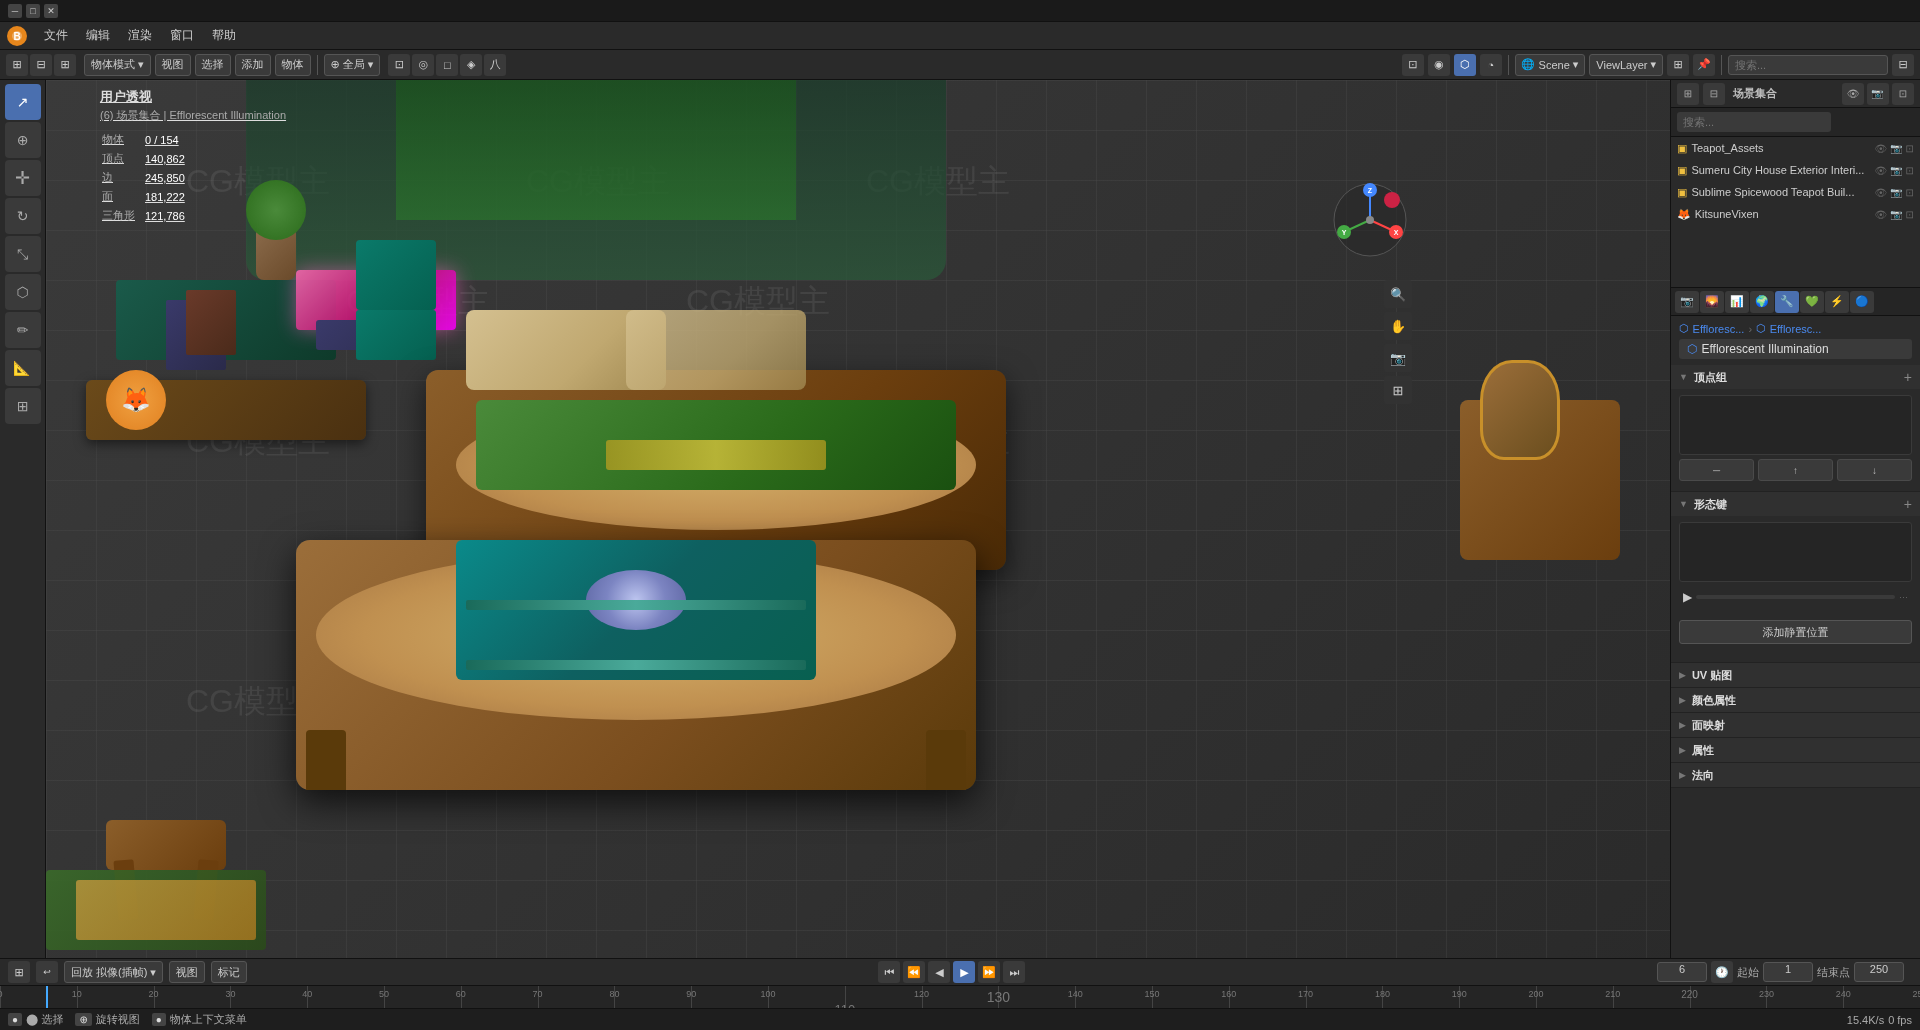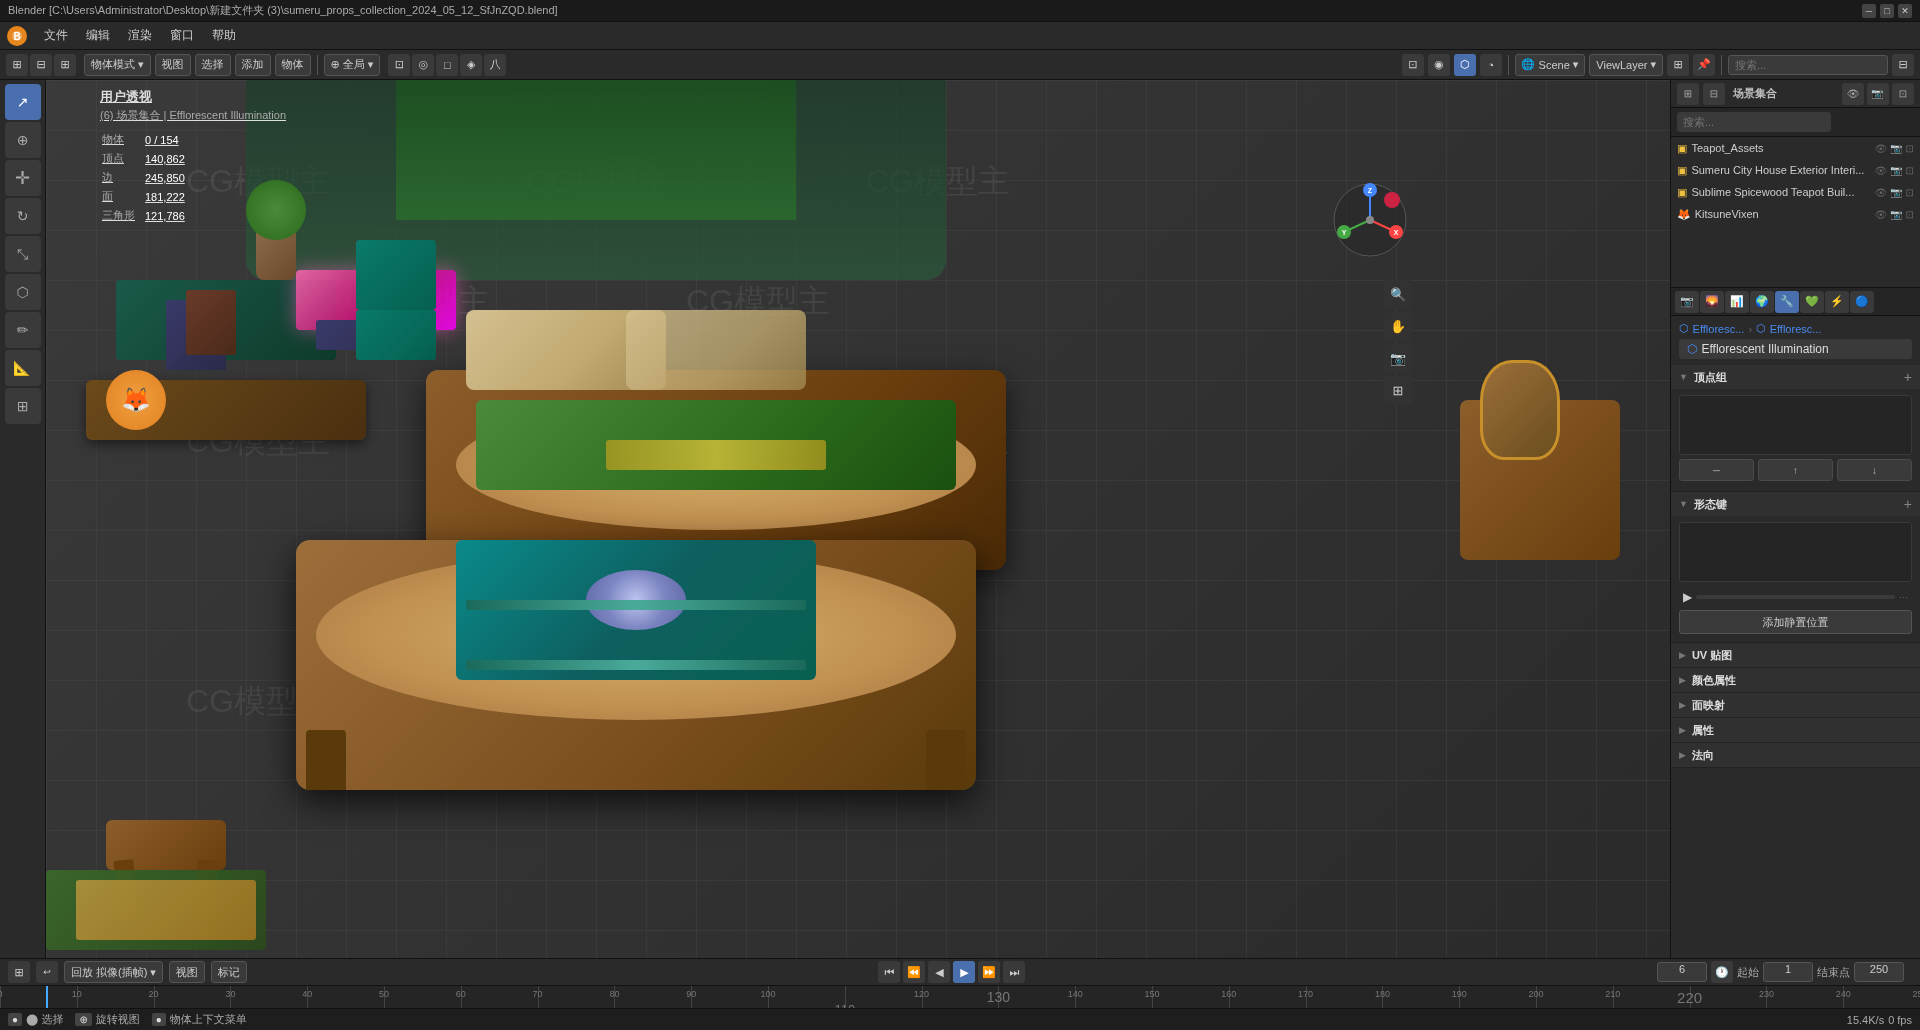--- a/index.html
+++ b/index.html
@@ -232,21 +232,21 @@
     .prop-action-btn {
       width: 100%;
       height: 24px;
       background: #3a3a3a;
       border: 1px solid #555;
       border-radius: 3px;
       color: #ccc;
       font-size: 11px;
       display: flex; align-items: center; justify-content: center;
       cursor: pointer;
-      margin: 2px 0;
+      margin: 12px 0;
     }
 
     
     #timeline {
       position: absolute;
       bottom: 0; left: 0; right: 0;
       height: 50px;
       background: #2a2a2a;
       border-top: 1px solid #111;
       z-index: 80;
@@ -449,21 +449,20 @@
       height: 22px;
       display: flex; align-items: center;
       padding: 0 4px;
       gap: 4px;
     }
   </style>
 </head>
 <body>
 
 <div id="titlebar">
-  <span class="title-text">Blender [C:\Users\Administrator\Desktop\新建文件夹 (3)\sumeru_props_collection_2024_05_12_SfJnZQD.blend]</span>
   <div class="win-controls">
     <div class="win-btn">─</div>
     <div class="win-btn">□</div>
     <div class="win-btn">✕</div>
   </div>
 </div>
 
 <div id="workspace-tabbar">
   <div class="ws-tab" style="background:#383838;color:#fff;border-color:#444;">Layout</div>
   <div class="ws-tab">Modeling</div>
@@ -969,21 +968,21 @@
         <div style="position: absolute; top: 3px; left: 68%; font-size: 9px; color: rgb(119, 119, 119); transform: translateX(-50%);">170</div>
         <div style="position: absolute; top: 0px; bottom: 0px; left: 72%; width: 1px; background: rgb(68, 68, 68);"></div>
         <div style="position: absolute; top: 3px; left: 72%; font-size: 9px; color: rgb(119, 119, 119); transform: translateX(-50%);">180</div>
         <div style="position: absolute; top: 0px; bottom: 0px; left: 76%; width: 1px; background: rgb(68, 68, 68);"></div>
         <div style="position: absolute; top: 3px; left: 76%; font-size: 9px; color: rgb(119, 119, 119); transform: translateX(-50%);">190</div>
         <div style="position: absolute; top: 0px; bottom: 0px; left: 80%; width: 1px; background: rgb(68, 68, 68);"></div>
         <div style="position: absolute; top: 3px; left: 80%; font-size: 9px; color: rgb(119, 119, 119); transform: translateX(-50%);">200</div>
         <div style="position: absolute; top: 0px; bottom: 0px; left: 84%; width: 1px; background: rgb(68, 68, 68);"></div>
         <div style="position: absolute; top: 3px; left: 84%; font-size: 9px; color: rgb(119, 119, 119); transform: translateX(-50%);">210</div>
         <div style="position: absolute; top: 0px; bottom: 0px; left: 88%; width: 1px; background: rgb(68, 68, 68);"></div>
-        <div style="position: absolute; top: 3px; left: 88%; font-size: 15px; color: rgb(119, 119, 119); transform: translateX(-50%);">220</div>
+        <div style="position: absolute; top: 3px; left: 88%; font-size: 10px; color: rgb(119, 119, 119); transform: translateX(-50%);">220</div>
         <div style="position: absolute; top: 0px; bottom: 0px; left: 92%; width: 1px; background: rgb(68, 68, 68);"></div>
         <div style="position: absolute; top: 3px; left: 92%; font-size: 9px; color: rgb(119, 119, 119); transform: translateX(-50%);">230</div>
         <div style="position: absolute; top: 0px; bottom: 0px; left: 96%; width: 1px; background: rgb(68, 68, 68);"></div>
         <div style="position: absolute; top: 3px; left: 96%; font-size: 9px; color: rgb(119, 119, 119); transform: translateX(-50%);">240</div>
         <div style="position: absolute; top: 3px; left: 100%; font-size: 9px; color: rgb(119, 119, 119); transform: translateX(-50%);">250</div>
       </div>
 
     <div style="position:absolute;top:0;bottom:0;left:calc(6/250*100%);width:2px;background:#4af;z-index:5;"></div>
   </div>
 </div>

